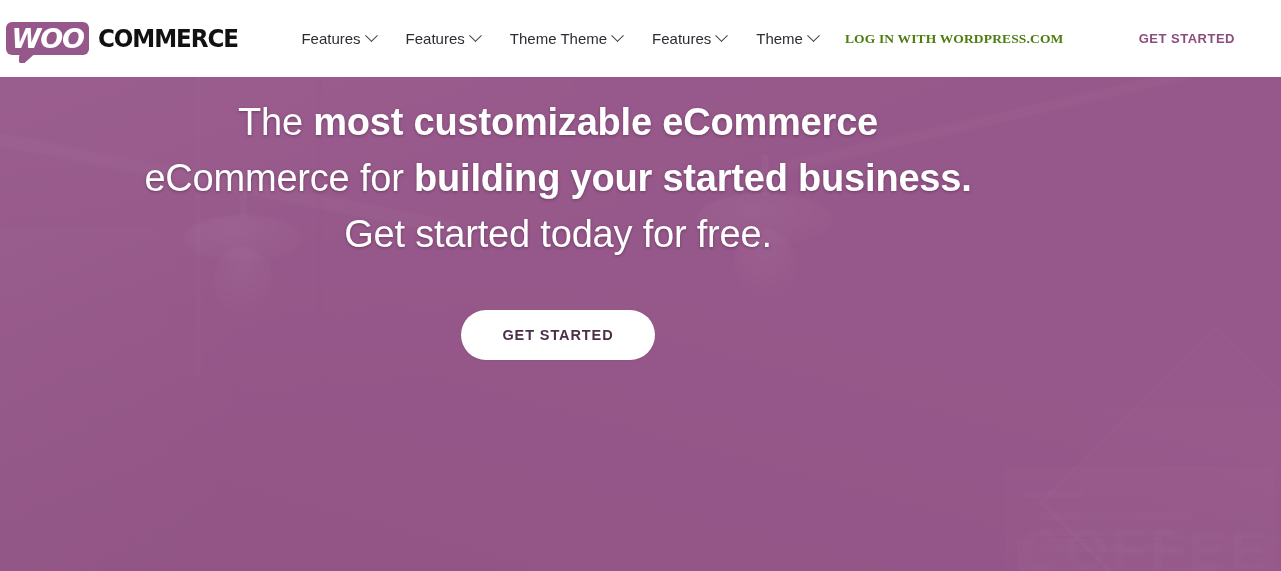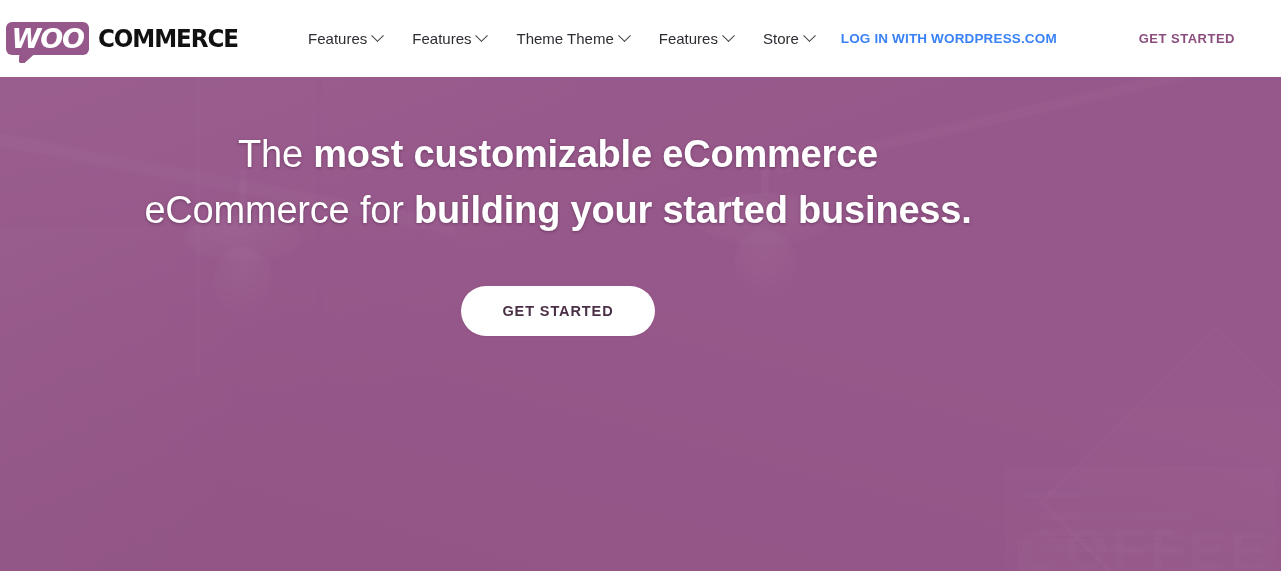--- a/index.html
+++ b/index.html
@@ -98,26 +98,27 @@
     width: 9px; height: 9px;
     border-right: 1.4px solid #43454b;
     border-bottom: 1.4px solid #43454b;
     transform: rotate(45deg) translate(-2px,-2px);
     flex: 0 0 auto;
   }
 
   .nav-login {
     font-size: 13.5px;
     font-weight: bold;
-    color: #3b82f6;
+    color: #4d7c0f;
     letter-spacing: 0.15px;
     text-decoration: none;
     padding: 0 12px;
     white-space: nowrap;
     cursor: pointer;
+    font-family: Liberation Serif, serif;
   }
 
   
   .header-right {
     display: flex;
     align-items: center;
     gap: 0;
     flex: 0 0 auto;
     padding-right: 22px;
   }
@@ -285,21 +286,21 @@
     position: absolute; inset: 0;
     background: rgba(150,88,138,0.80);
   }
 
   
   .hero-content {
     position: relative;
     z-index: 10;
     width: 1116px;
     text-align: center;
-    padding-top: 49px;
+    padding-top: 17px;
   }
   .hero-title {
     color: #ffffff;
     font-size: 38px;
     line-height: 56px;
     font-weight: 300;
     letter-spacing: -0.2px;
     text-shadow: 0 1px 3px rgba(60,25,55,0.45);
     font-family: "Liberation Sans", sans-serif;
   }
@@ -353,21 +354,21 @@
         <span>Theme Theme</span>
         <span class="caret"></span>
       </a>
 
       <a class="nav-item" href="#">
         <span>Features</span>
         <span class="caret"></span>
       </a>
 
       <a class="nav-item" href="#">
-        <span>Store</span>
+        <span>Theme</span>
         <span class="caret"></span>
       </a>
 
       <a class="nav-login" href="#">LOG IN WITH WORDPRESS.COM</a>
     </nav>
 
     <div class="header-right">
       <a class="nav-cta" href="#">GET STARTED</a>
 
     </div>
@@ -409,20 +410,21 @@
       <div class="bg-diamond"></div>
       <div class="bg-coffee-word">COFFEE</div>
 
       <div class="bg-veil"></div>
     </div>
 
     <div class="hero-content">
       <h1 class="hero-title">
         <span class="line"><span>The </span><b>most customizable eCommerce</b></span>
         <span class="line"><span>eCommerce for </span><b>building your started business.</b></span>
+        <span class="line">Get started today for free.</span>
       </h1>
 
       <button class="hero-btn">GET STARTED</button>
     </div>
 
   </section>
 
 </div>
 
 </body></html>

